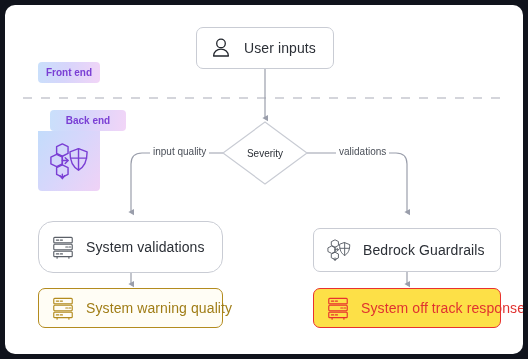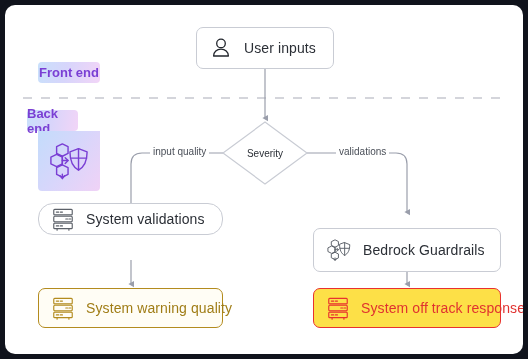--- a/index.html
+++ b/index.html
@@ -14,21 +14,21 @@
   #wires{position:absolute;left:0;top:0;width:518px;height:349px;}
 
   
   .node{position:absolute;box-sizing:border-box;display:flex;align-items:center;
         border:1px solid #c9ccd4;border-radius:7px;background:#ffffff;
         padding:0 12px;gap:11px;}
   .node .label{font-size:14px;color:#2b2f36;letter-spacing:.1px;white-space:nowrap;}
   .ico{flex:0 0 auto;display:block;}
 
   #n-user{left:191px;top:22px;width:138px;height:42px;}
-  #n-valid{left:33px;top:198px;width:185px;height:32px;border-radius:15px;}
+  #n-valid{left:33px;top:216px;width:185px;height:52px;border-radius:15px;}
   #n-guard{left:308px;top:211px;width:188px;height:44px;margin-top:12px;}
 
   
   #n-warn{left:33px;top:283px;width:185px;height:40px;
           border-color:#b38b1e;background:#fffdf5;}
   #n-warn .label{color:#a07d16;}
   
   #n-off{left:308px;top:283px;width:188px;height:40px;
          border-color:#e8312f;background:#fde047;}
   #n-off .label{color:#e03230;}
@@ -40,24 +40,24 @@
                 font-size:10px;color:#2b2f36;}
 
   
   .elabel{position:absolute;font-size:10px;color:#4a4f58;background:#ffffff;
           padding:0 3px;white-space:nowrap;}
   #e-iq{left:145px;top:141px;}
   #e-cp{left:331px;top:141px;}
 
   
   .chip{position:absolute;display:flex;align-items:center;justify-content:center;
-        border-radius:4px;font-size:13px;font-weight:bold;color:#7a3fd4;
+        border-radius:4px;font-size:10px;font-weight:bold;color:#7a3fd4;
         background:linear-gradient(100deg,#c9e0fb 0%,#d7d5fb 45%,#f2d5f7 100%);}
   #c-front{left:33px;top:57px;width:62px;height:21px;}
-  #c-back{left:22px;top:105px;width:51px;height:21px;}
+  #c-back{left:45px;top:105px;width:76px;height:21px;}
   #tile-back{position:absolute;left:33px;top:126px;width:62px;height:60px;
              border-radius:0 0 4px 4px;display:flex;align-items:center;
              justify-content:center;
              background:linear-gradient(125deg,#c3dcfb 0%,#d8d6fb 50%,#f0d2f6 100%);}
 </style>
 </head>
 <body>
 
 <div id="frame">
 <div id="canvas">

